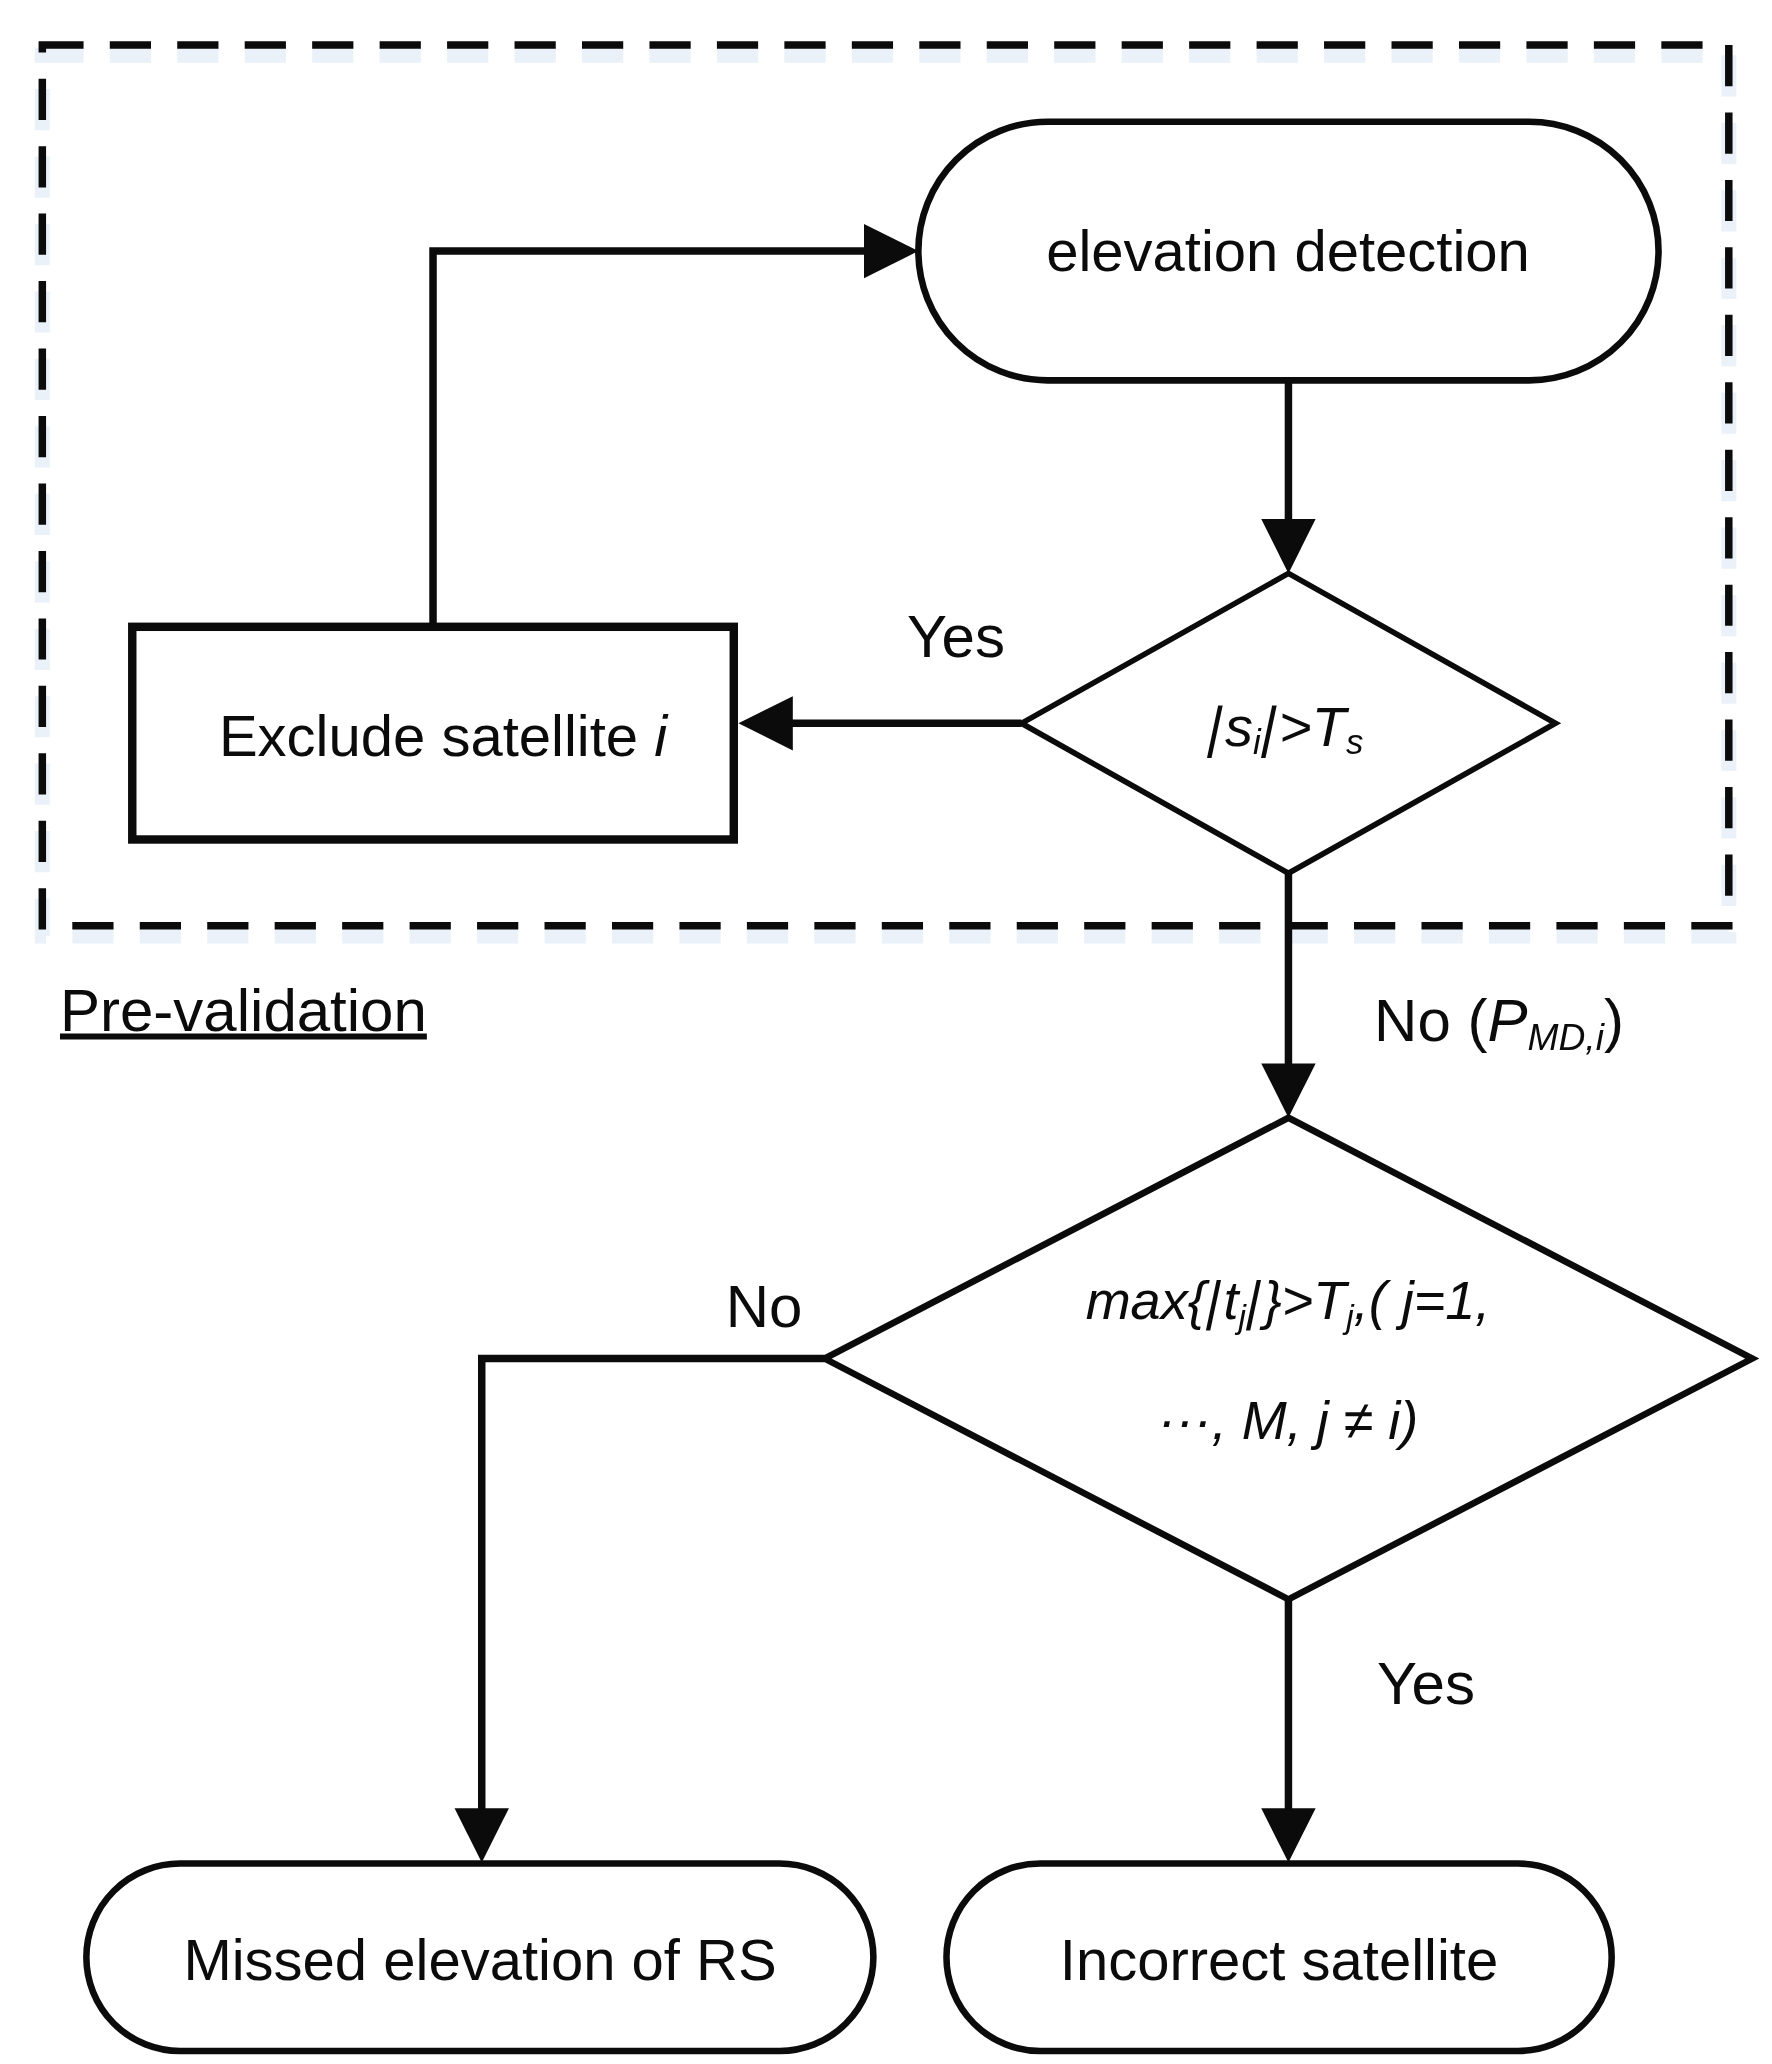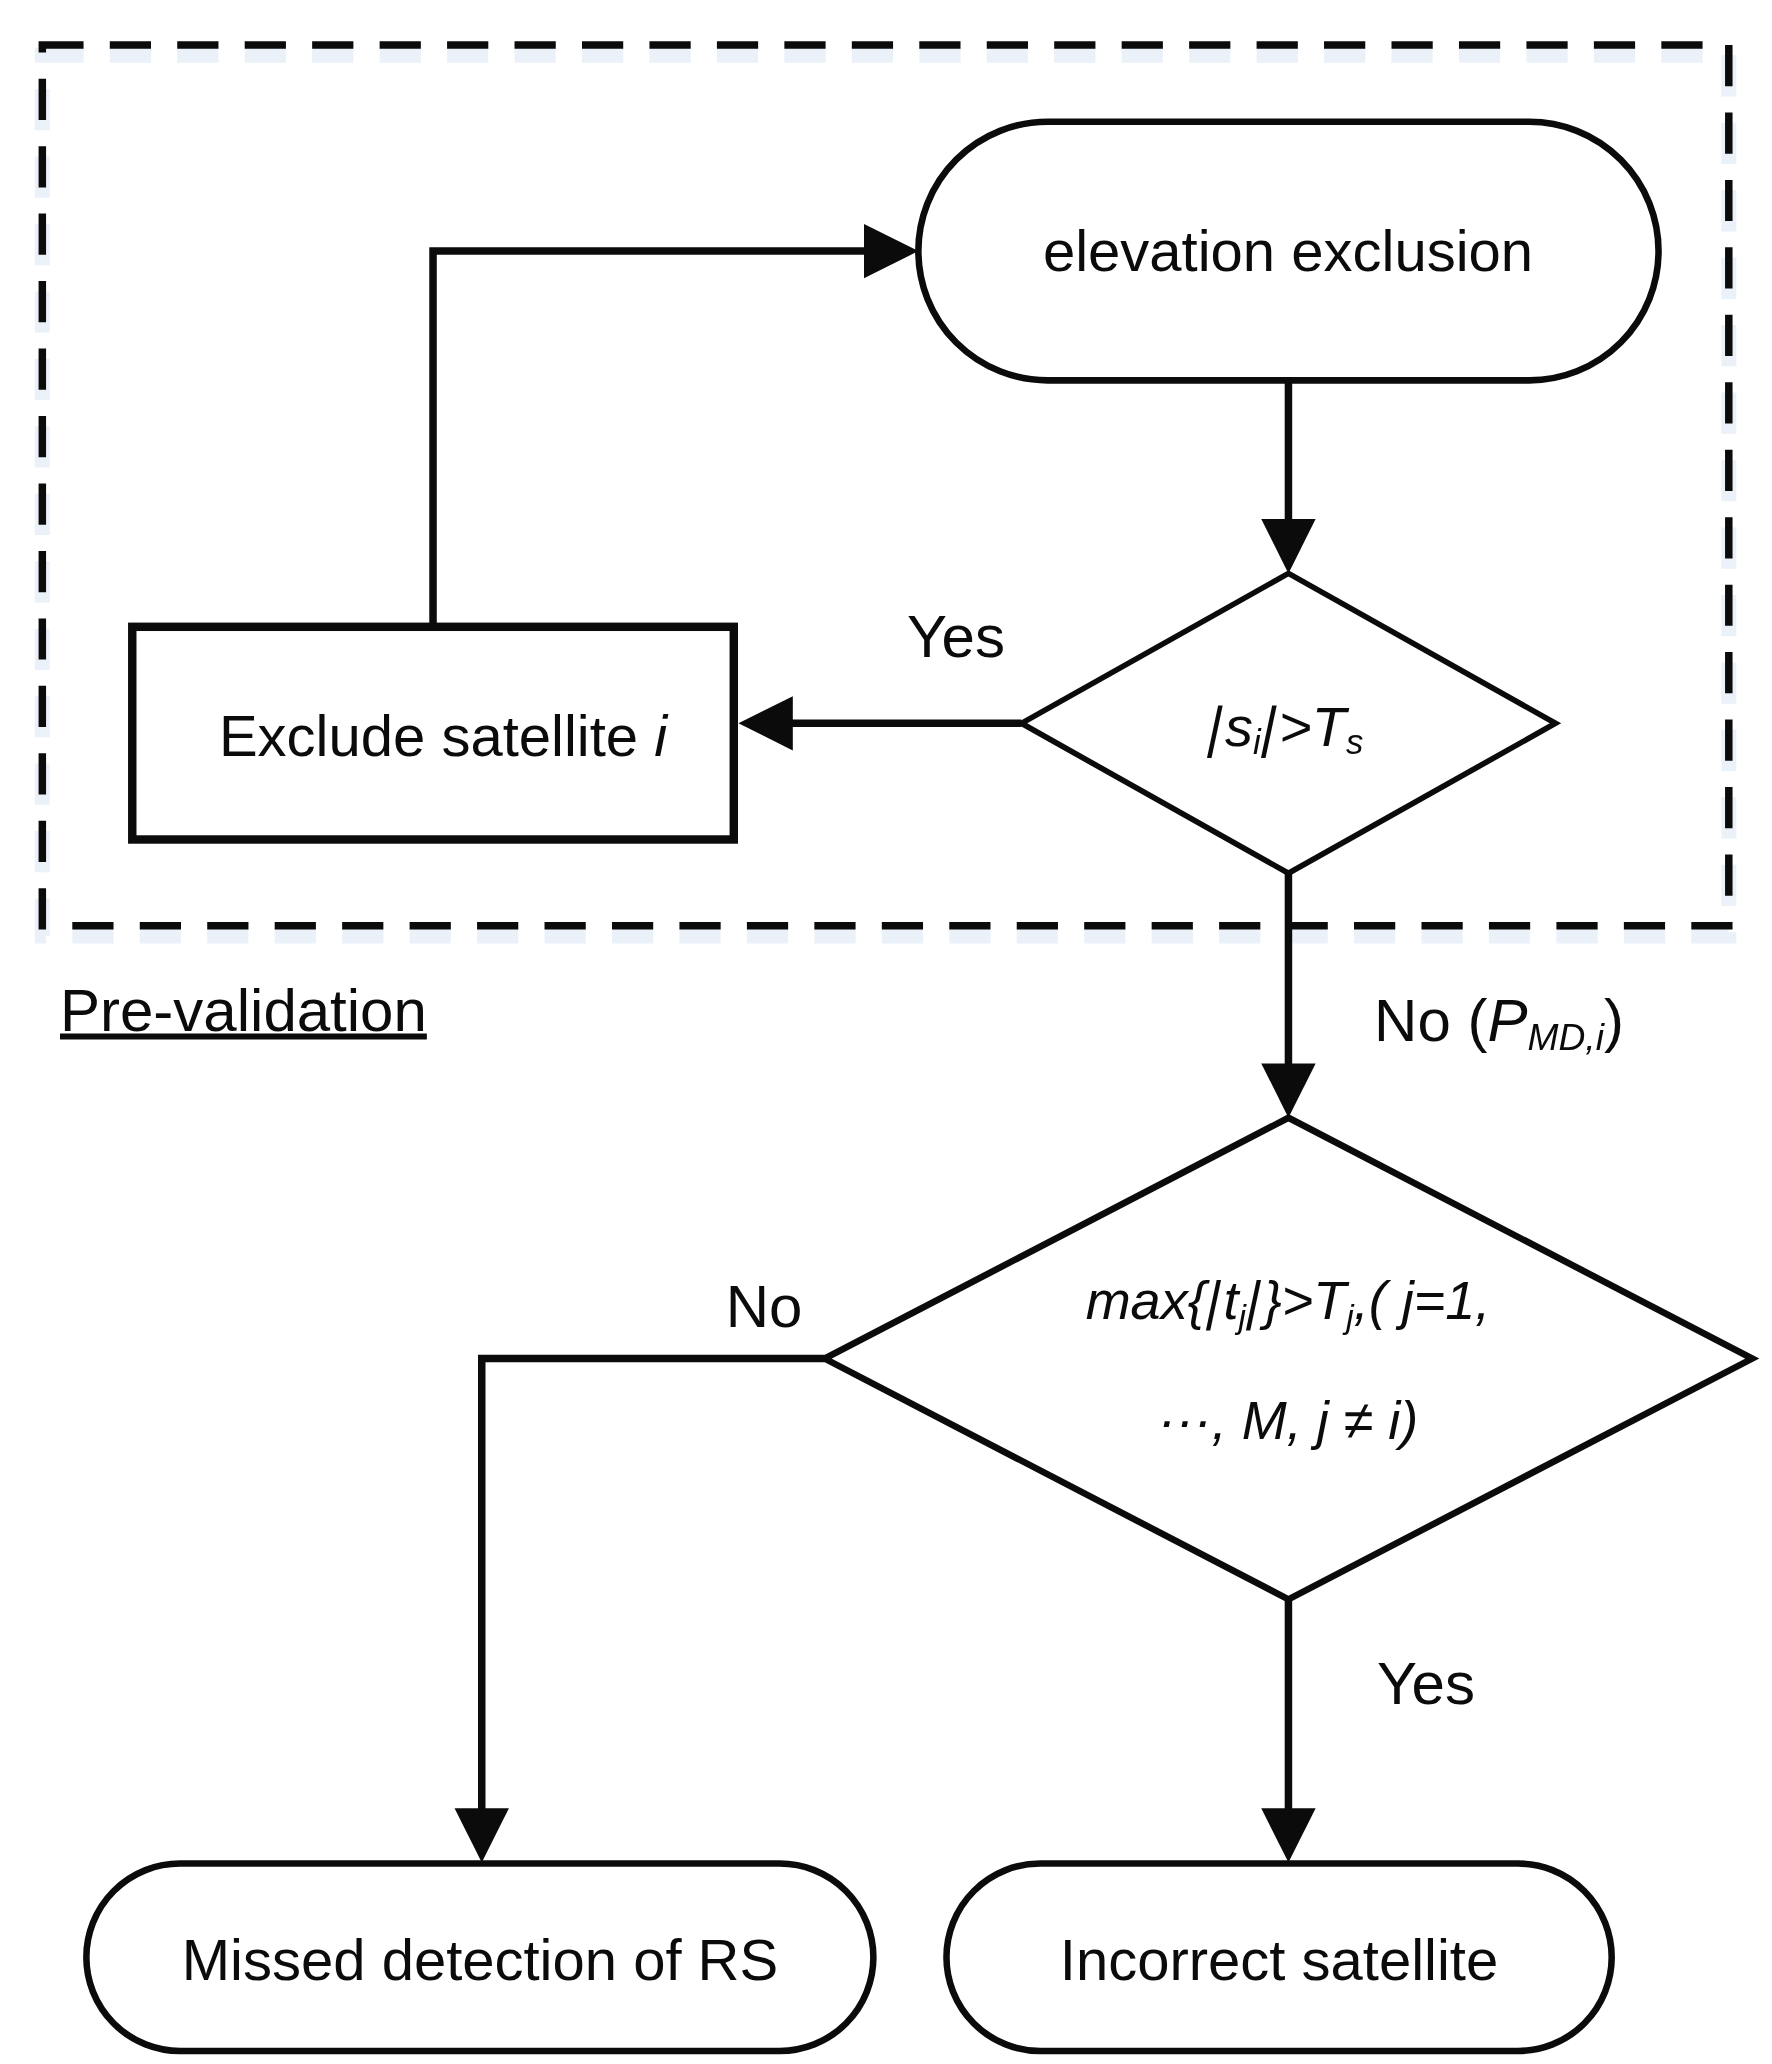--- a/index.html
+++ b/index.html
@@ -81,39 +81,39 @@
     <rect x="141" y="669" width="642" height="227" fill="#ffffff" stroke="#0b0b0b" stroke-width="9"></rect>
 
     <polygon points="1375,1193 1870,1450 1375,1707 880,1450" fill="#ffffff" stroke="#0b0b0b" stroke-width="7"></polygon>
 
     <rect x="92" y="1989" width="840" height="200" rx="100" ry="100" fill="#ffffff" stroke="#0b0b0b" stroke-width="7"></rect>
 
     <rect x="1010" y="1989" width="710" height="200" rx="100" ry="100" fill="#ffffff" stroke="#0b0b0b" stroke-width="7"></rect>
   </svg>
 
   <div class="lbl node-txt" style="left:1288px; top:251px;">
-    <div>elevation exclusion</div>
+    <div>elevation detection</div>
   </div>
 
   <div class="lbl fm-sm" style="left:1285px; top:727px;">
     <span class="bar">|</span><span>s</span><span class="sb">i</span><span class="bar">|</span><span>&gt;</span><span>T</span><span class="sb">s</span>
   </div>
 
   <div class="lbl node-txt-1" style="left:443px; top:736px;">
     <span>Exclude satellite </span><span class="fm-it">i</span>
   </div>
 
   <div class="lbl fm-lg" style="left:1288px; top:1361px;">
     <div>
       <span>max{</span><span class="bar">|</span><span>t</span><span class="sb">j</span><span class="bar">|</span><span>}&gt;</span><span>T</span><span class="sb">j</span><span>,( j=1,</span>
     </div>
     <div>···, M, j ≠ i)</div>
   </div>
 
-  <div class="lbl node-txt-1" style="left:480px; top:1960px;">Missed detection of RS</div>
+  <div class="lbl node-txt-1" style="left:480px; top:1960px;">Missed elevation of RS</div>
 
   <div class="lbl node-txt-1" style="left:1279px; top:1960px;">Incorrect satellite</div>
 
   <div class="lbl edge-txt" style="left:956px; top:637px;">Yes</div>
 
   <div class="lbl edge-txt" style="left:1499px; top:1021px;">
     <span>No (</span><span class="fm-it">P</span><span class="sb fm-it">MD,i</span><span>)</span>
   </div>
 
   <div class="lbl edge-txt" style="left:752px; top:1307px;margin-left:12px;">No</div>

